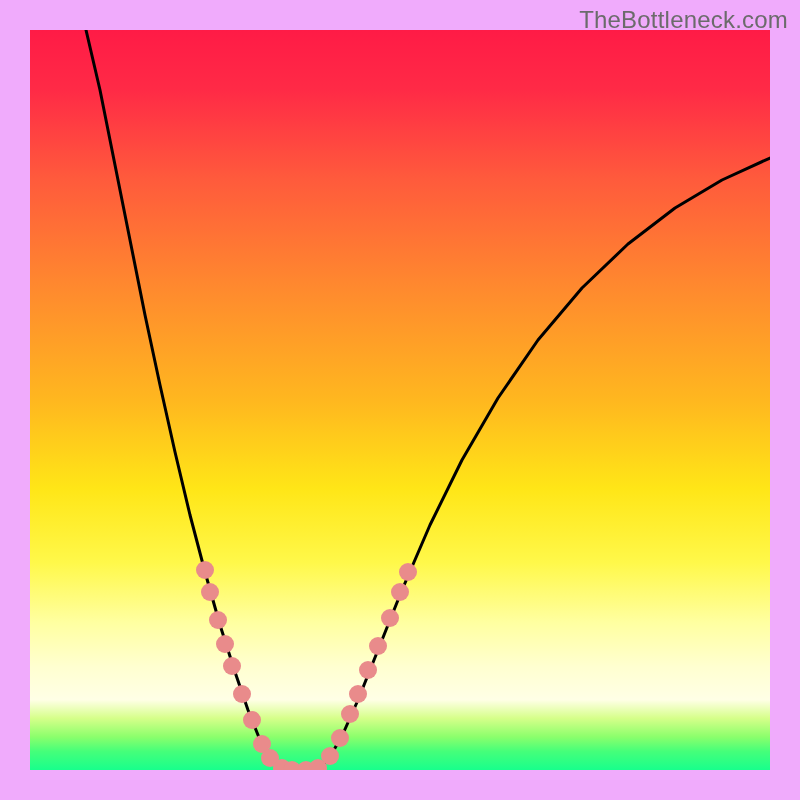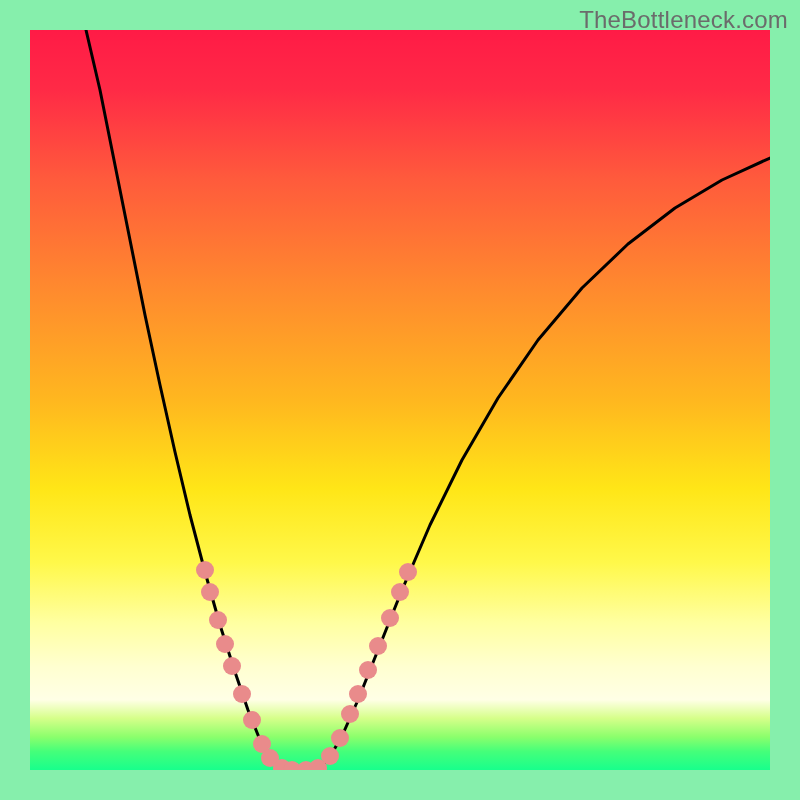--- a/index.html
+++ b/index.html
@@ -8,21 +8,21 @@
     width: 800px;
     height: 800px;
     overflow: hidden;
     background: #000;
     font-family: Arial, Helvetica, sans-serif;
   }
   .frame {
     position: absolute;
     left: 0; top: 0;
     width: 800px; height: 800px;
-    background: #86efac;
+    background: #f0abfc;
   }
   .plot-area {
     position: absolute;
     left: 30px;
     top: 30px;
     width: 740px;
     height: 740px;
     overflow: hidden;
   }
   .gradient-bg {

